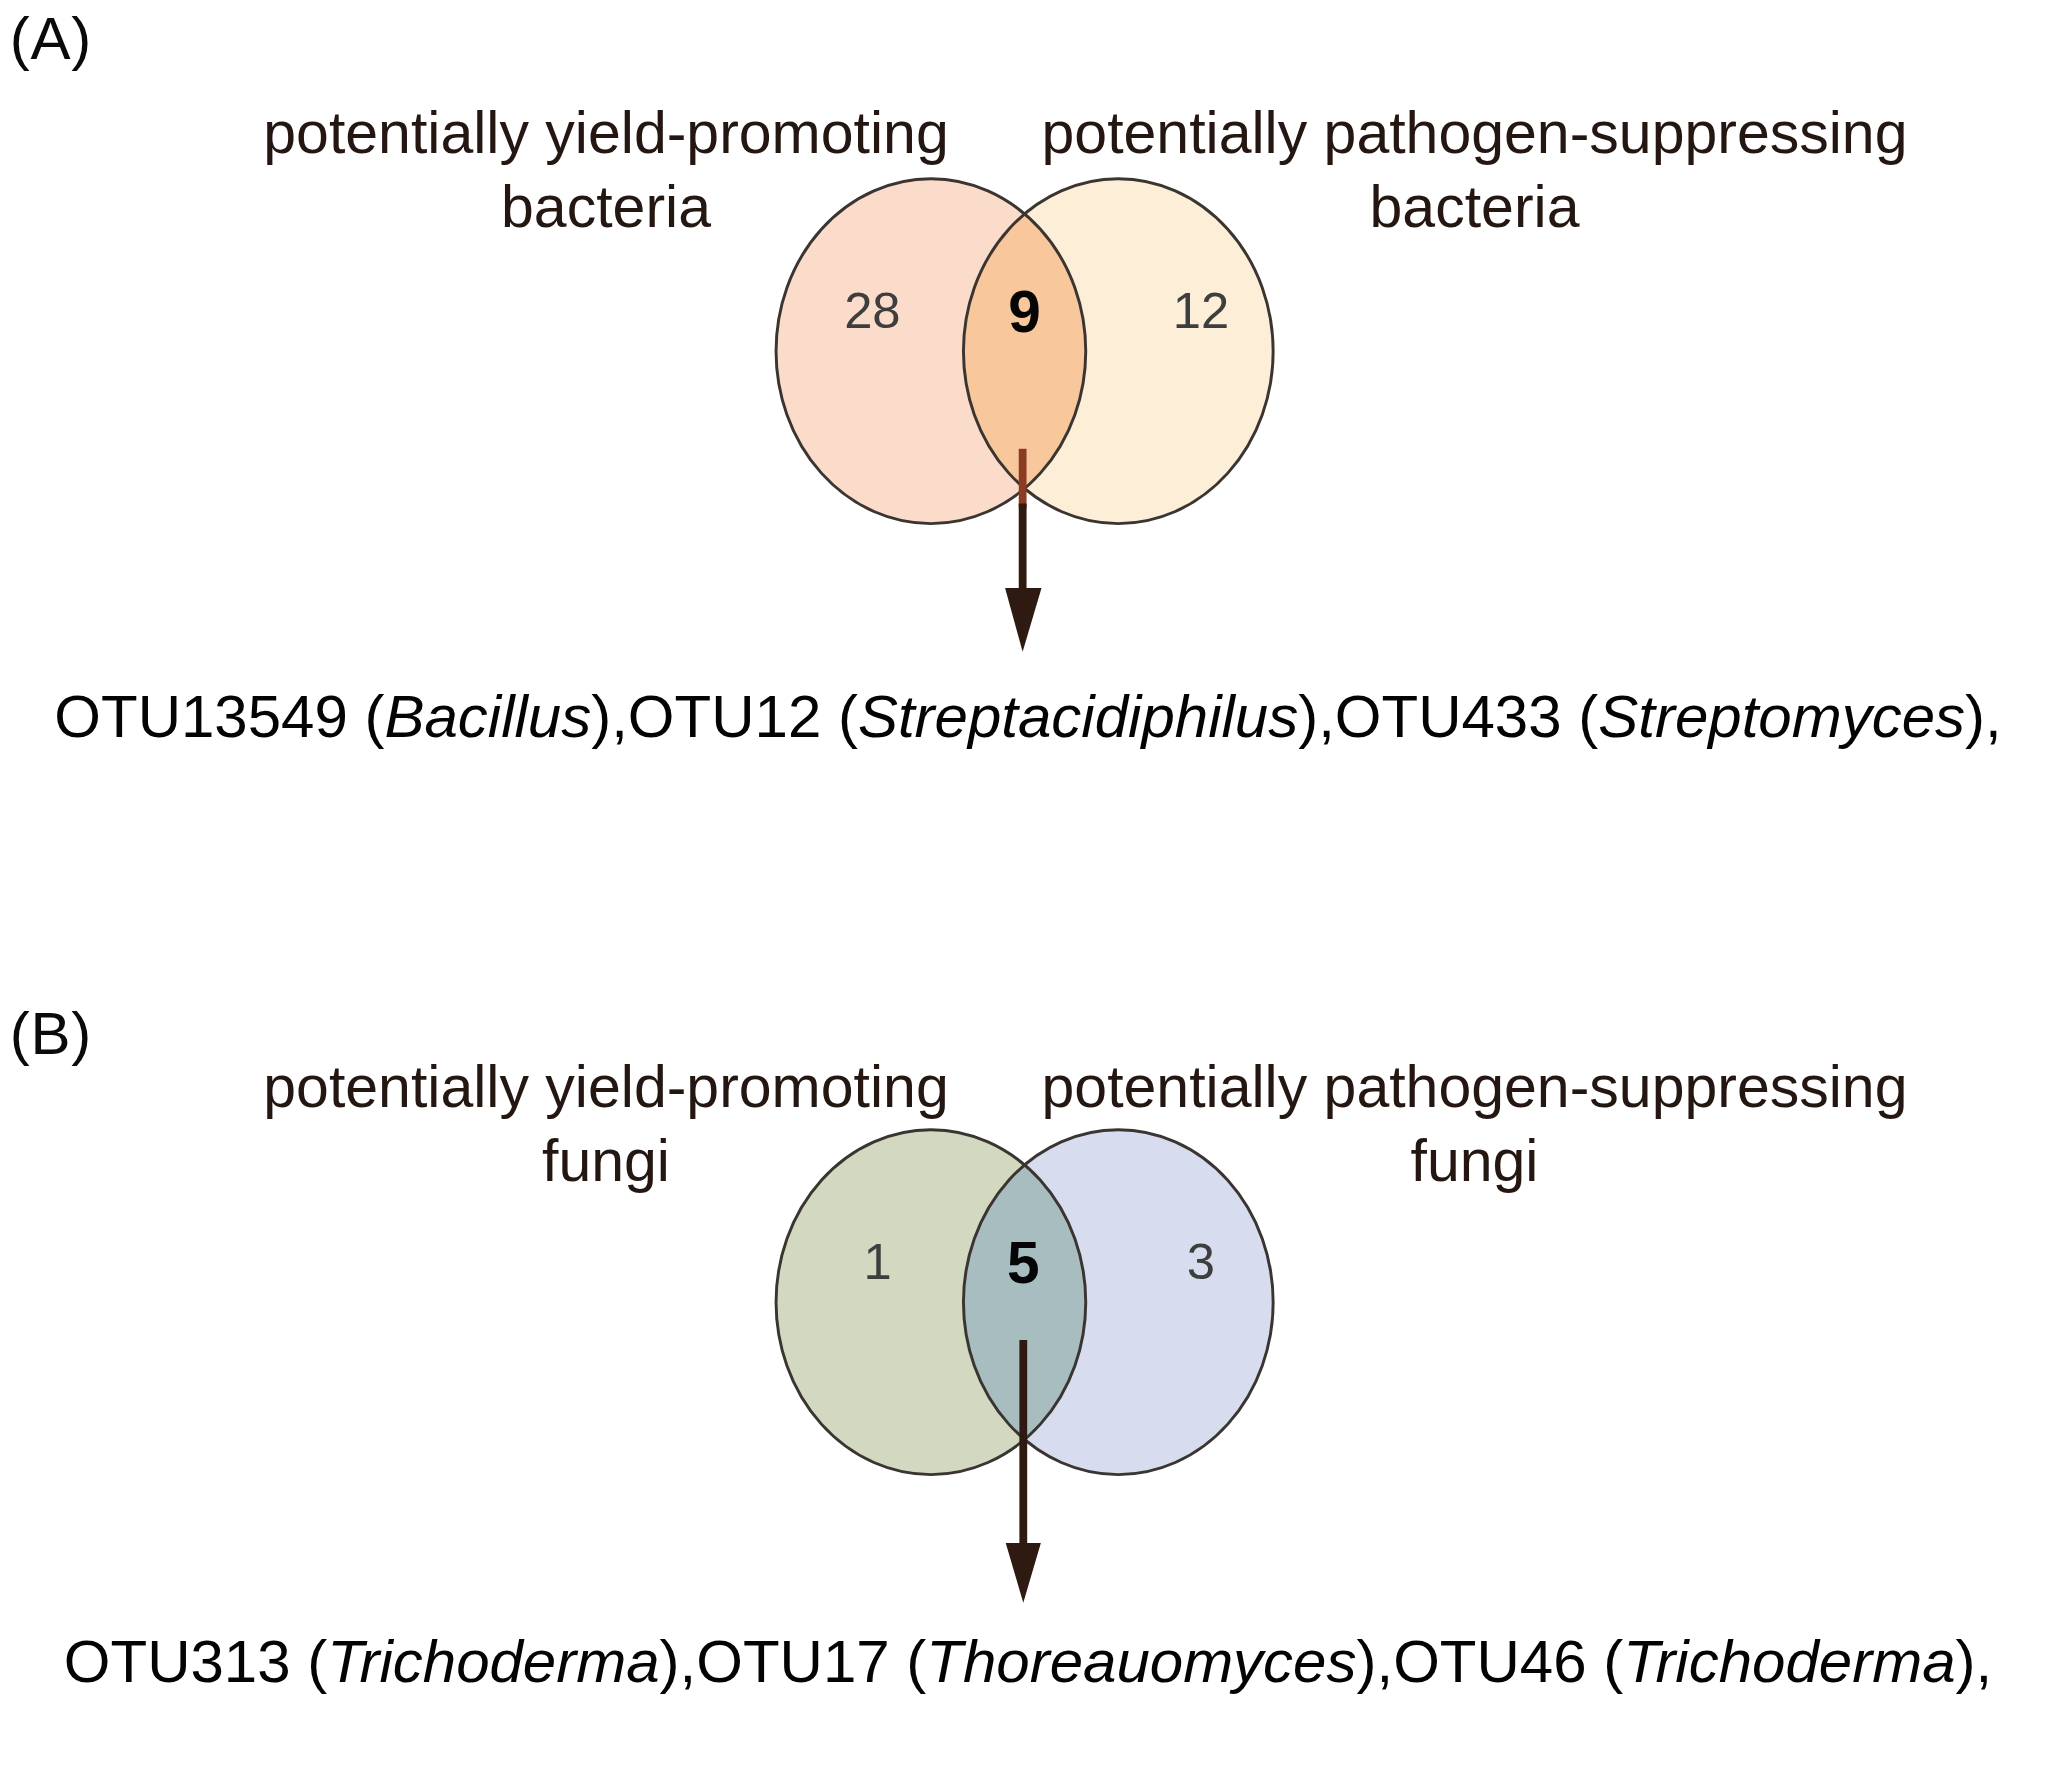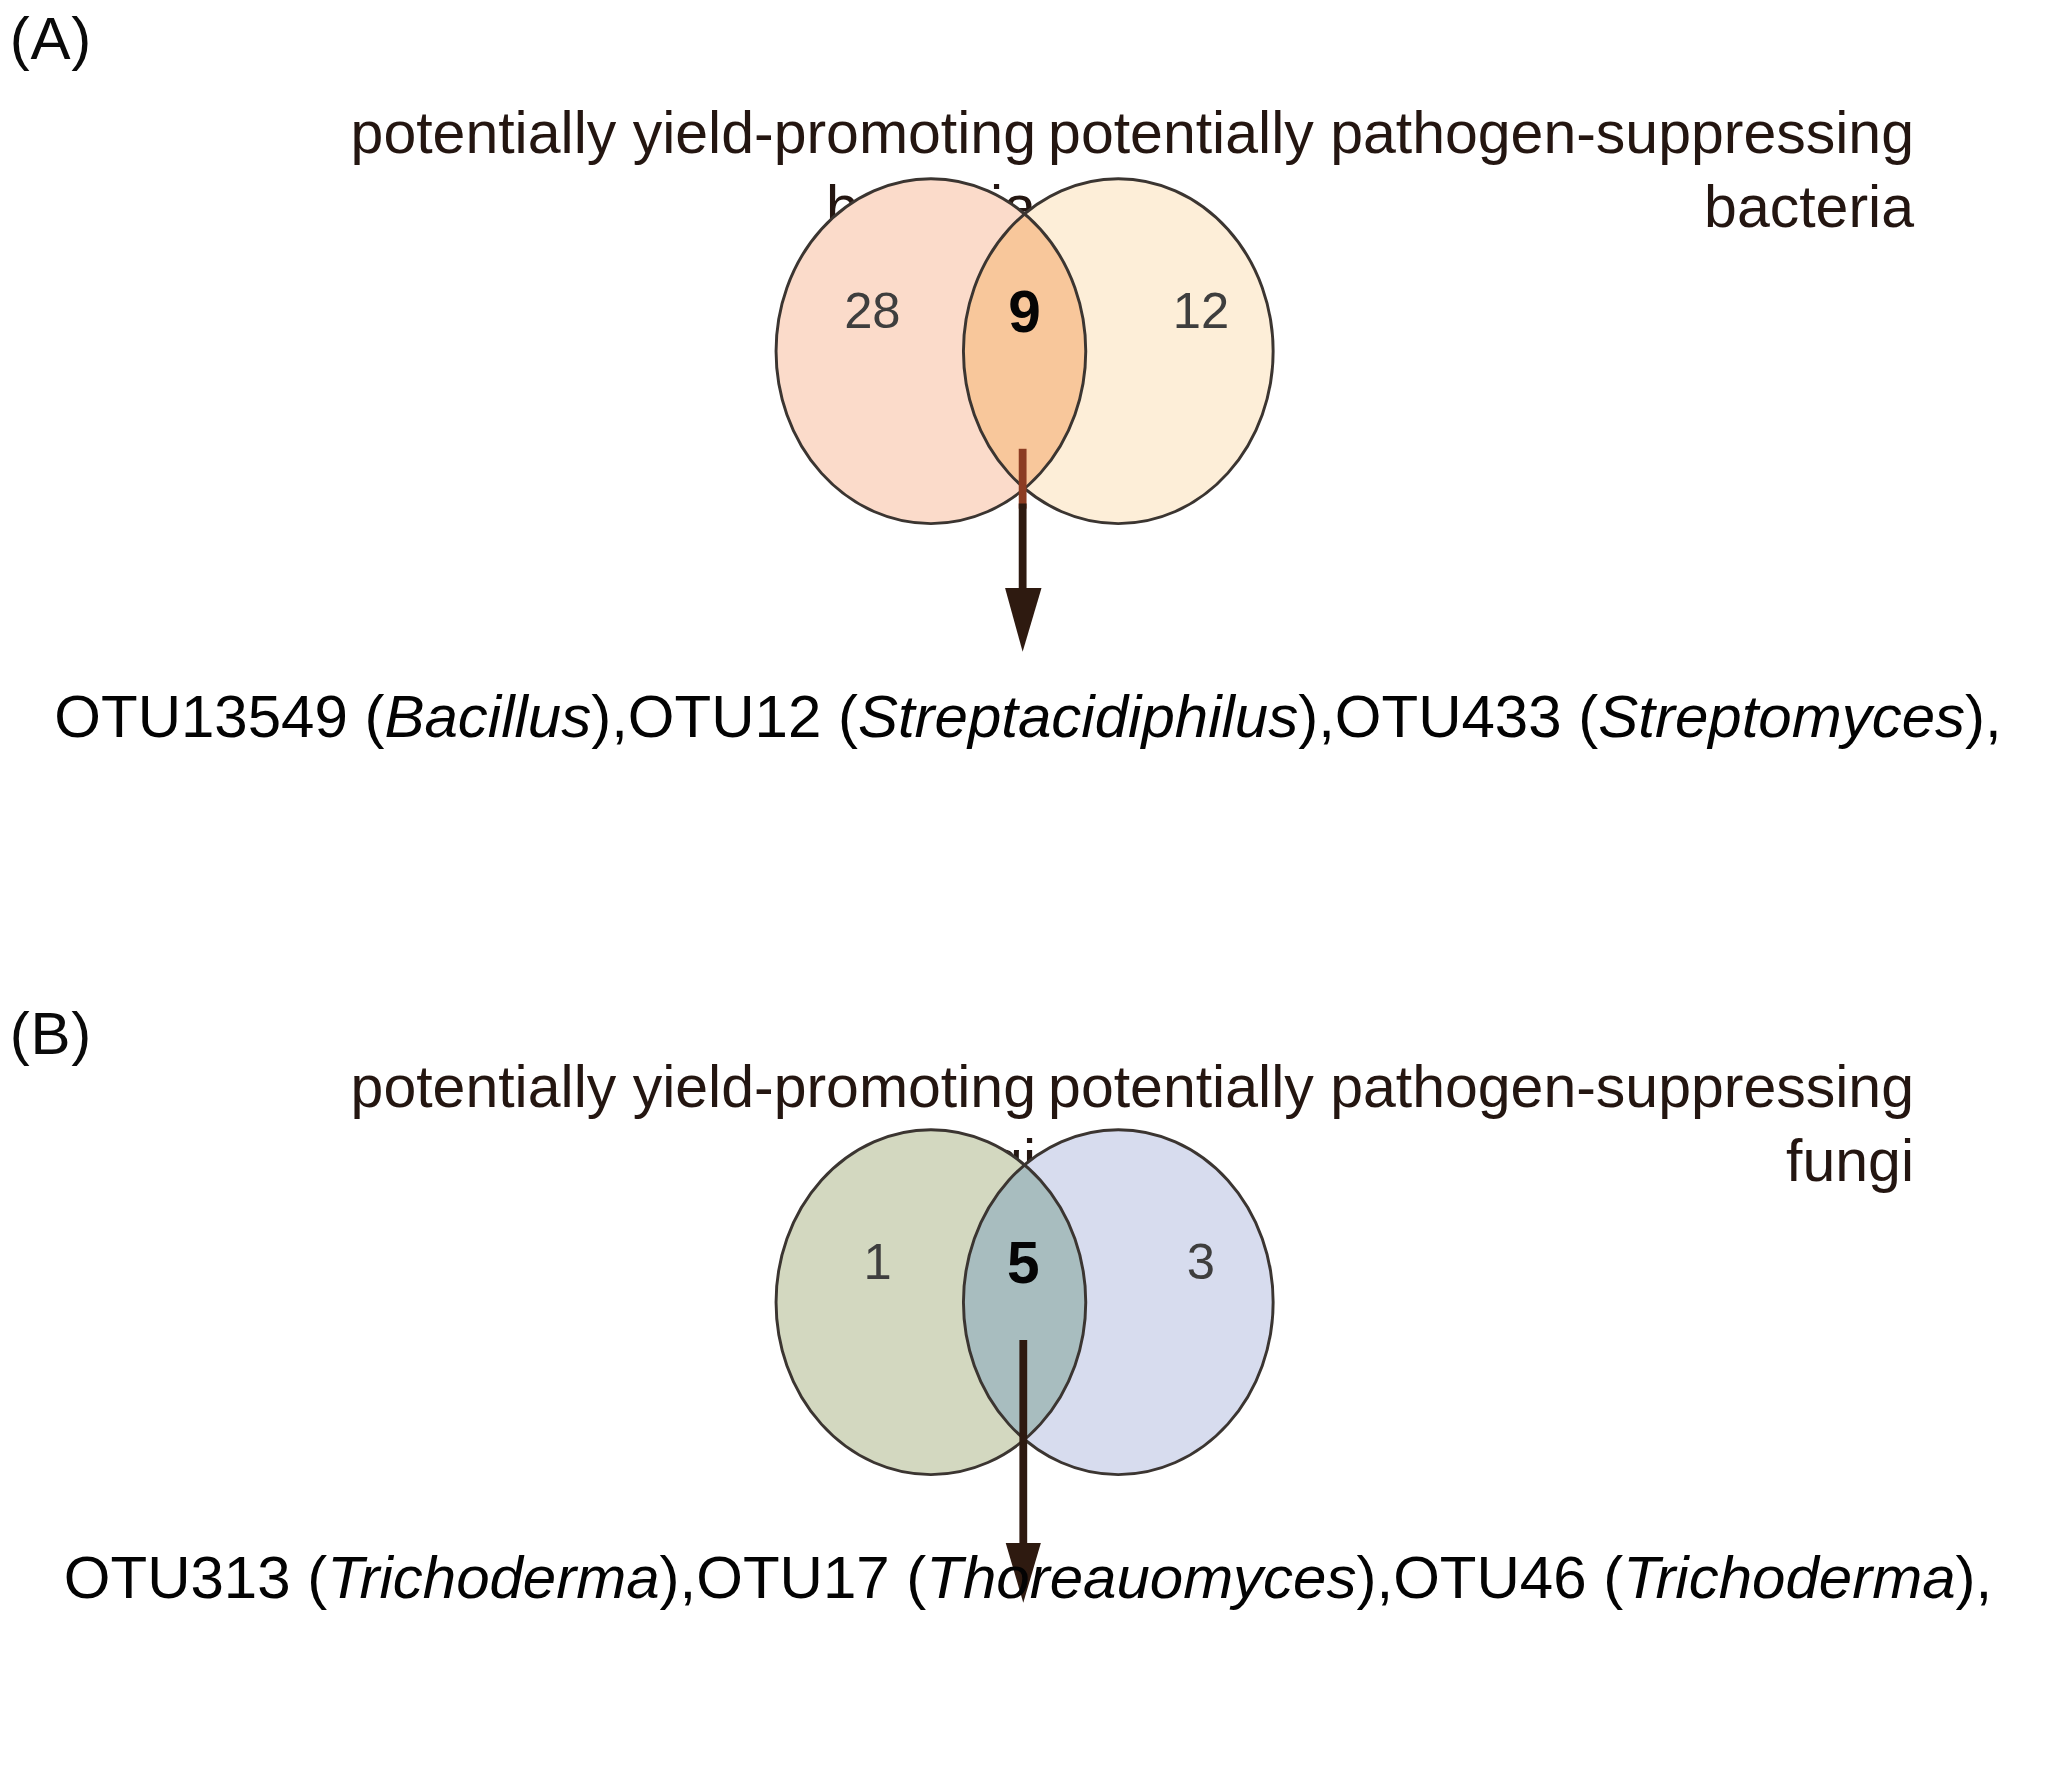--- a/index.html
+++ b/index.html
@@ -4,21 +4,21 @@
 <style>
   html,body{margin:0;padding:0;background:#ffffff;}
   body{
     width:2056px;height:1786px;position:relative;overflow:hidden;
     font-family:"Liberation Sans",sans-serif;color:#000;
   }
   .panel-label{
     position:absolute;font-size:60px;line-height:1;color:#0a0a0a;letter-spacing:0.7px;
   }
   .set-title{
-    position:absolute;text-align:right;font-size:59px;line-height:74px;color:#241611;
+    position:absolute;text-align:center;font-size:59px;line-height:74px;color:#241611;
   }
   .venn-svg{position:absolute;left:742px;width:573px;height:514px;}
   .venn-outline{fill:none;stroke:#3b3531;stroke-width:4.5px;}
   .venn-num{
     font-family:"Liberation Sans",sans-serif;font-size:78px;fill:#3e3e3e;text-anchor:middle;
   }
   .venn-num-bold{
     font-family:"Liberation Sans",sans-serif;font-size:90px;font-weight:bold;fill:#050505;text-anchor:middle;
   }
   .otu-block{
@@ -98,18 +98,18 @@
     <ellipse class="venn-outline" cx="1718" cy="2000" rx="238" ry="265"></ellipse>
 
     <text class="venn-num" x="1348" y="1965">1</text>
     <text class="venn-num-bold" x="1572" y="1970">5</text>
     <text class="venn-num" x="1845" y="1965">3</text>
 
     <line x1="1572" y1="2058" x2="1572" y2="2380" stroke-width="12" stroke="#2e1a10"></line>
     <polygon points="1545,2370 1599,2370 1572,2462" fill="#2e1a10"></polygon>
   </svg>
 
-  <div class="otu-block" style="top:1537px;text-align:center;">
+  <div class="otu-block" style="top:1621px;text-align:center;">
     <div><span>OTU313 (</span><span class="it">Trichoderma</span><span>),OTU17 (</span><span class="it">Thoreauomyces</span><span>),OTU46 (</span><span class="it">Trichoderma</span><span>),</span></div>
   </div>
 
 </section>
 
 
 </body></html>

